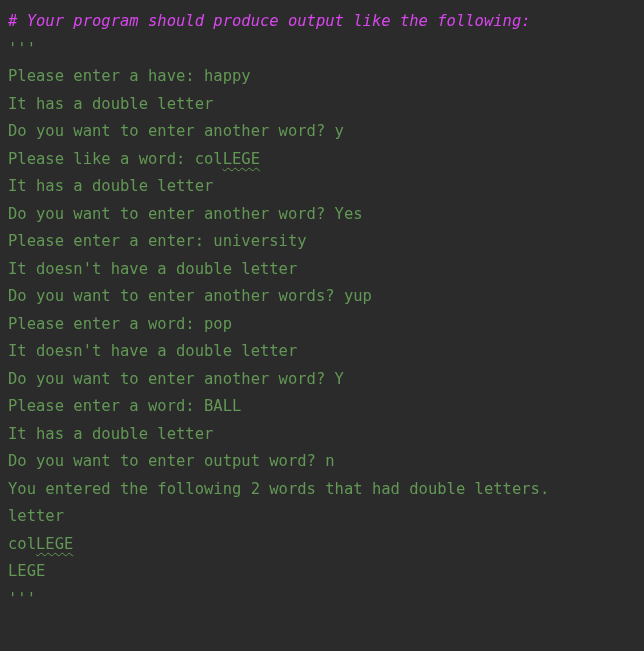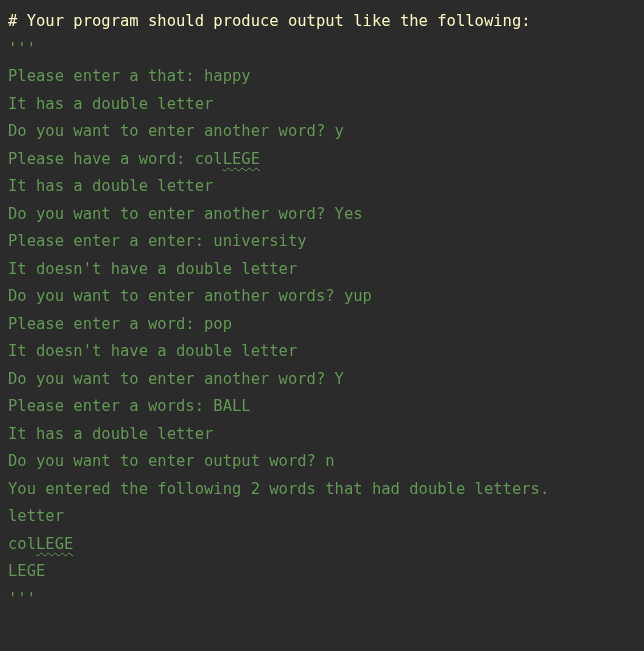--- a/index.html
+++ b/index.html
@@ -17,21 +17,21 @@
     color: #808080;
     padding-left: 8px;
     padding-top: 8px;
     position: relative;
   }
   .line {
     white-space: pre;
     position: relative;
     height: 27.5px;
   }
-  .comment { color: #fef9c3; }
+  .comment { color: #d946ef; font-style: italic; }
   .docstring { color: #629755; }
   .highlight {
     position: absolute;
     left: -8px;
     right: -8px;
     top: 0;
     height: 27.5px;
     background: #323232;
     z-index: -1;
   }
@@ -52,45 +52,45 @@
     overflow: hidden;
   }
 </style>
 </head>
 <body>
 
 <div class="line"><span class="comment"># Your program should produce output like the following:</span></div>
 
 <div class="line"><div class="fold">⌄</div><span class="docstring">'''</span></div>
 
-<div class="line"><span class="docstring">Please enter a that: happy</span></div>
+<div class="line"><span class="docstring">Please enter a have: happy</span></div>
 
 <div class="line"><span class="docstring">It has a double letter</span></div>
 
 <div class="line"><span class="docstring">Do you want to enter another word? y</span></div>
 
-<div class="line"><span class="docstring">Please have a word: col</span><span class="docstring typo">LEGE</span></div>
+<div class="line"><span class="docstring">Please like a word: col</span><span class="docstring typo">LEGE</span></div>
 
 <div class="line"><span class="docstring">It has a double letter</span></div>
 
 <div class="line"><span class="docstring">Do you want to enter another word? Yes</span></div>
 
 <div class="line"><span class="docstring">Please enter a enter: university</span></div>
 
 <div class="line"><span class="docstring">It doesn't have a double letter</span></div>
 
 <div class="line"><span class="docstring">Do you want to enter another words? yup</span></div>
 
 <div class="line"><span class="docstring">Please enter a word: pop</span></div>
 
 <div class="line"><span class="docstring">It doesn't have a double letter</span></div>
 
 <div class="line"><span class="docstring">Do you want to enter another word? Y</span></div>
 
-<div class="line"><span class="docstring">Please enter a words: BALL</span></div>
+<div class="line"><span class="docstring">Please enter a word: BALL</span></div>
 
 <div class="line"><span class="docstring">It has a double letter</span></div>
 
 <div class="line"><span class="docstring">Do you want to enter output word? n</span></div>
 
 <div class="line"><span class="docstring">You entered the following 2 words that had double letters.</span></div>
 
 <div class="line"><span class="docstring">letter</span></div>
 
 <div class="line"><div class="highlight"></div><span class="docstring">col</span><span class="docstring typo">LEGE</span></div>

